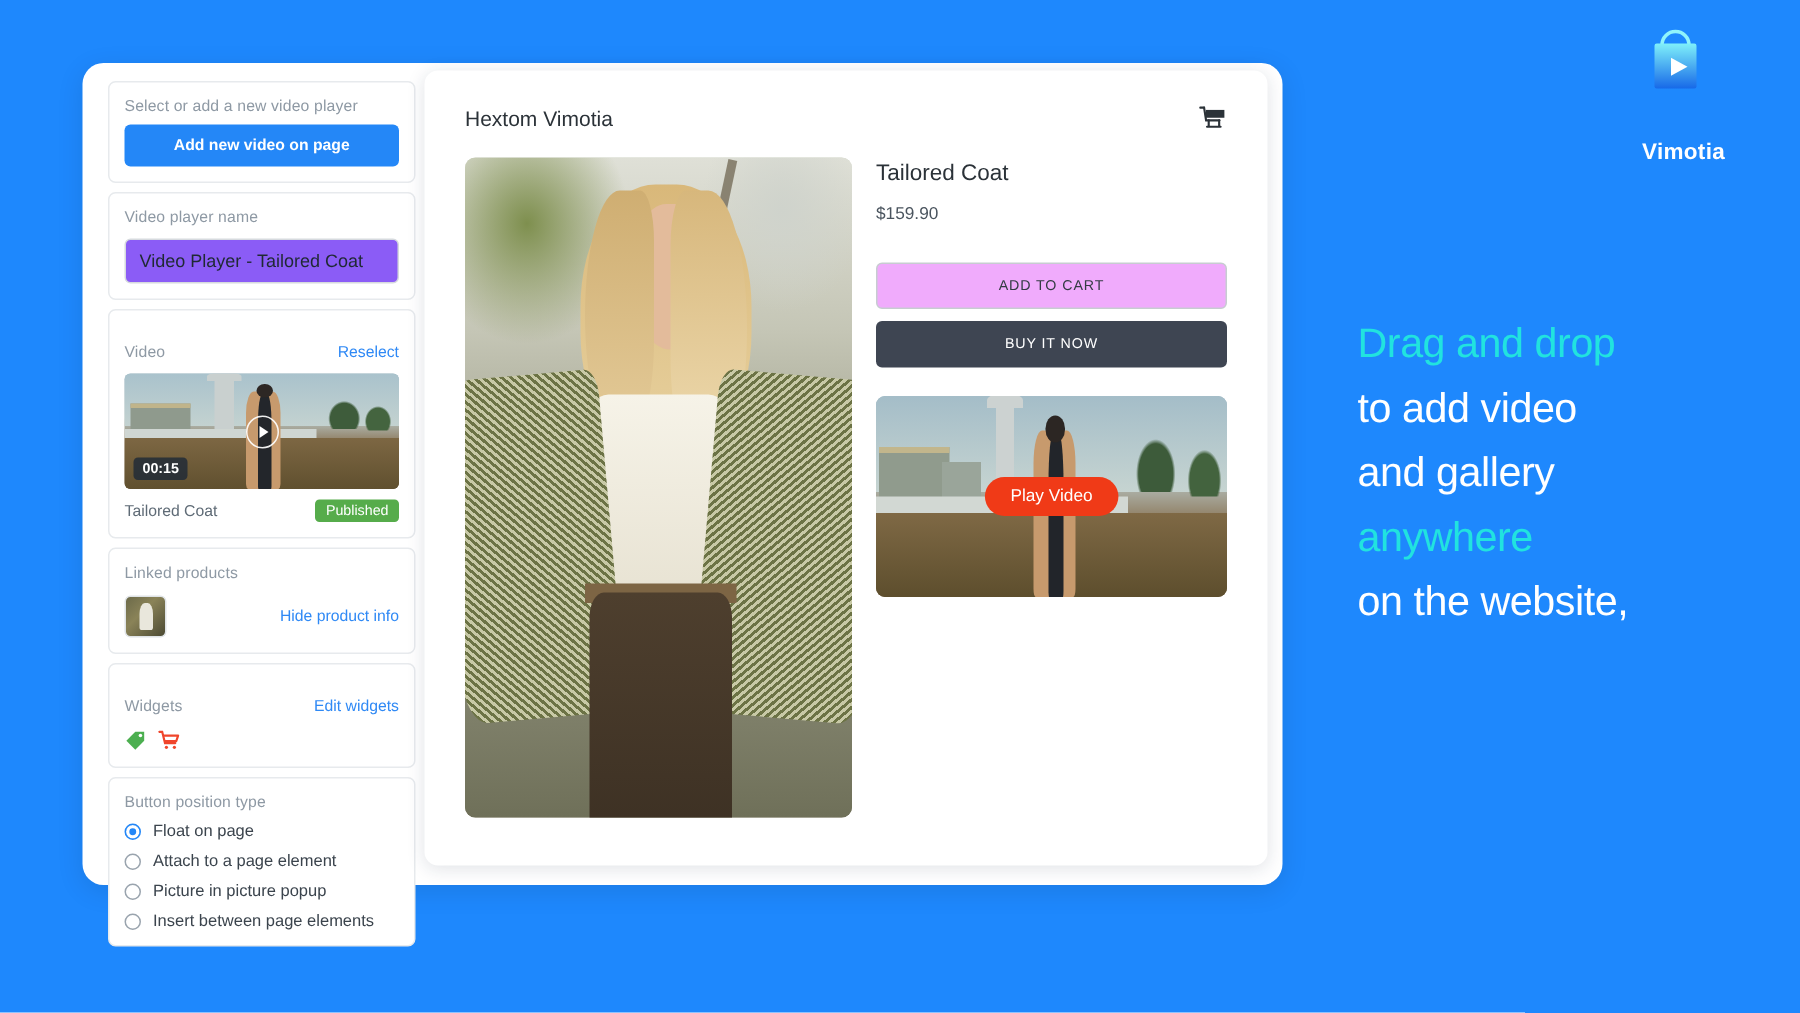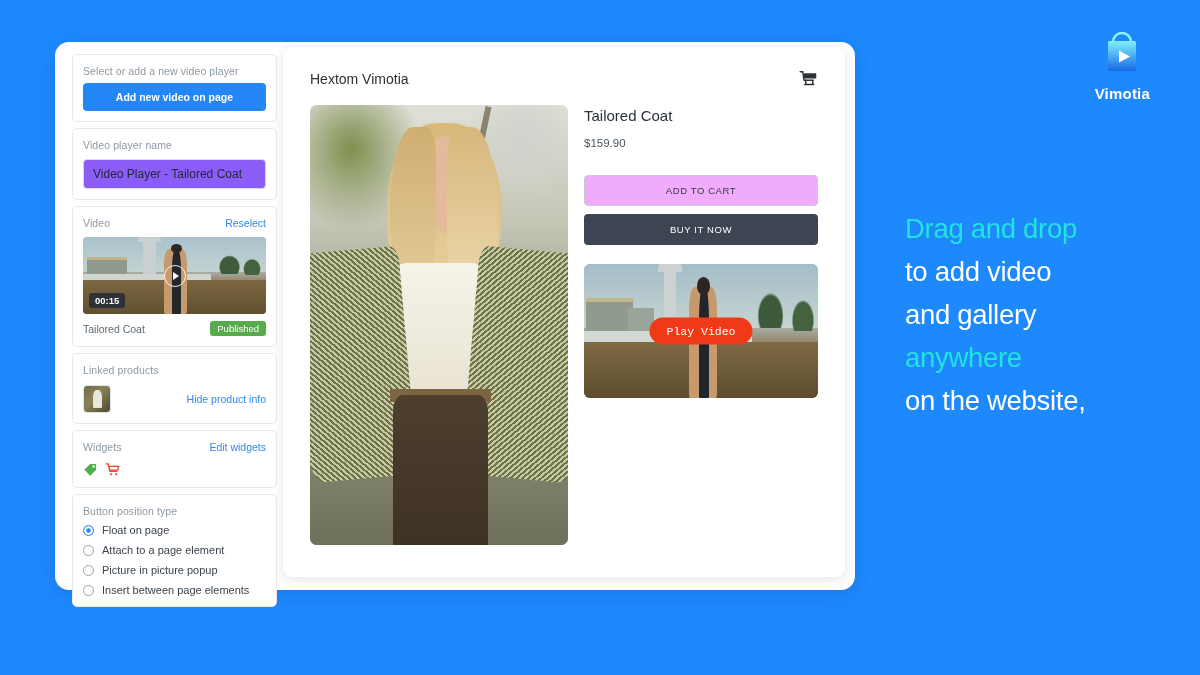--- a/index.html
+++ b/index.html
@@ -32,21 +32,21 @@
     background: #ffffff;
     border: 1px solid #e7eaed;
     border-radius: 5px;
     padding: 9px 10px 10px 10px;
   }
   .panel-label {
     font-size: 10.5px; color: #8e99a4;
     letter-spacing: 0.1px;
     line-height: 14px;
   }
-  .row-between { display: flex; justify-content: space-between; align-items: center; }
+  .row-between { display: flex; justify-content: space-between; align-items: center; margin-top: 12px; }
   .link {
     font-size: 10.5px; color: #2f89f5;
     cursor: pointer;
   }
   .btn-primary {
     margin-top: 5px;
     width: 100%;
     background: #2487f7;
     color: #fff;
     border: none; border-radius: 4px;
@@ -253,27 +253,27 @@
   .vc-dress { position:absolute; left:49%; top:19%; width:4.5%; height:81%;
     background:#22252a; border-radius:30% 30% 4% 4%; }
   .vc-head { position:absolute; left:48.5%; top:10%; width:5.5%; height:13%;
     background:#2c2623; border-radius:50%; }
   .btn-playvideo {
     position:absolute; left:50%; top:50%; transform:translate(-50%,-50%);
     background:#F03A17; color:#fff;
     border:none; border-radius:20px;
     font-size:11.5px;
     padding:7px 17px; cursor:pointer;
-    font-family:Liberation Mono, monospace;
+    font-family:Liberation Sans, sans-serif;
   }
 
   
   .logo-wrap {
-    position:absolute; right:50px; top:28px;
-    display:flex; flex-direction:column; align-items:center;
+    position:absolute; right:50px; top:16px;
+    display:flex; flex-direction:column; align-items:flex-start;gap:20px;
   }
   .logo-name {
     margin-top:7px;
     color:#ffffff; font-size:15px; font-weight:bold;
     letter-spacing:.2px;
   }
   .headline {
     position:absolute; left:905px; top:207px;
     width:290px;
     font-size:27.5px; font-weight:normal;

